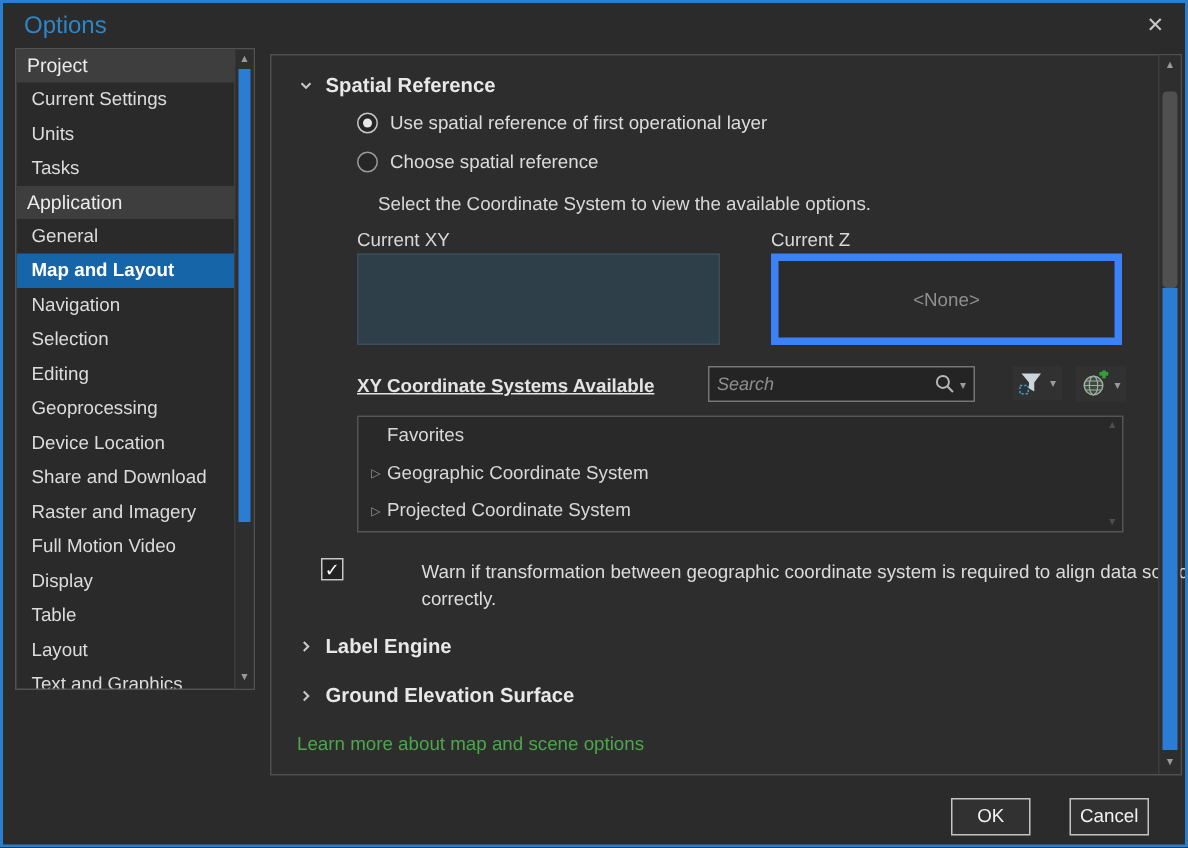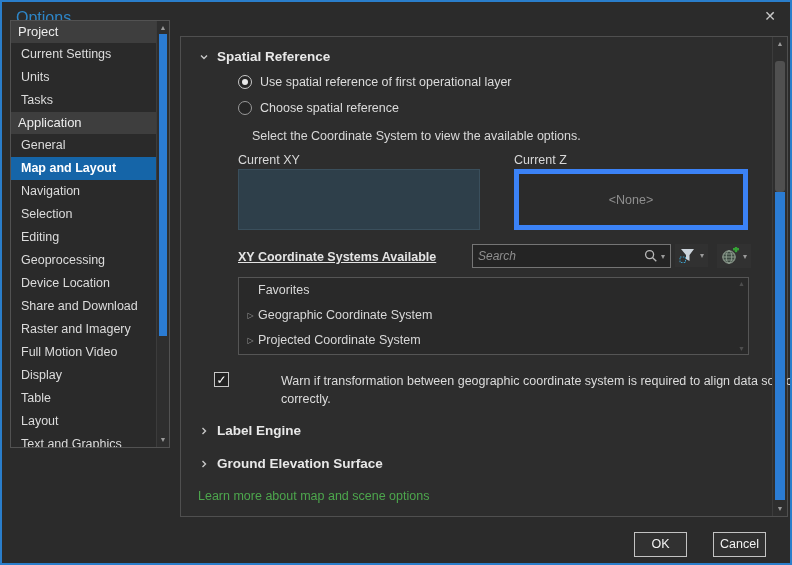--- a/index.html
+++ b/index.html
@@ -7,21 +7,21 @@
   .window {
     position: relative; width: 792px; height: 565px;
     background: #2b2b2b; border: 2px solid #2a7ecb;
     color: #dcdcdc; overflow: hidden; font-size: 12.5px;
   }
   
   .titlebar { position: absolute; left: 0; top: 0; right: 0; height: 34px; }
   .title { position: absolute; left: 14px; top: 7px; font-size: 16px; color: #2e86c8; }
   .close { position: absolute; right: 14px; top: 6px; font-size: 14px; color: #c8c8c8; cursor: default; }
   
-  .sidebar { position: absolute; left: 8px; top: 18px; width: 160px; height: 428px;
+  .sidebar { position: absolute; left: 8px; top: 30px; width: 160px; height: 428px;
              background: #2a2a2a; border: 1px solid #525252; }
   .sb-list { position: absolute; left: 0; top: 0; right: 13px; bottom: 0; overflow: hidden; }
   .sb-header { height: 22px; line-height: 22px; background: #3e3e3e; color: #ececec;
                padding-left: 7px; font-size: 13px; }
   .sb-item { height: 23px; line-height: 23px; padding-left: 10px; color: #dcdcdc; white-space: nowrap; }
   .sb-item.selected { background: #1565a8; color: #ffffff; font-weight: bold; }
   .scrollbar { position: absolute; top: 0; right: 0; width: 13px; bottom: 0;
                background: #2e2e2e; border-left: 1px solid #3c3c3c; }
   .scroll-arrow { position: absolute; left: 0; width: 100%; text-align: center;
                   font-size: 7px; color: #9a9a9a; height: 12px; line-height: 12px; }
@@ -135,21 +135,21 @@
     <div class="field-label" style="left:57px; top:116px;">Current XY</div>
     <div class="field-label" style="left:333px; top:116px;">Current Z</div>
 
     <div class="xy-box" style="left:57px; top:132px; width:242px; height:61px;"></div>
     <div class="z-box" style="left:333px; top:132px; width:234px; height:61px;">
       <span>&lt;None&gt;</span>
     </div>
 
     <div class="bold-label" style="left:57px; top:213px;">XY Coordinate Systems Available</div>
 
-    <div class="searchbox" style="left:291px; top:207px; width:199px; height:24px;">
+    <div class="searchbox" style="left:291px; top:207px; width:178px; height:24px;">
       <input type="text" placeholder="Search" style="">
       <svg width="14" height="14" viewBox="0 0 14 14">
         <circle cx="5.6" cy="5.6" r="4" fill="none" stroke="#b8b8b8" stroke-width="1.3"></circle>
         <line x1="8.7" y1="8.7" x2="12.3" y2="12.3" stroke="#b8b8b8" stroke-width="1.3"></line>
       </svg>
       <span class="mini-arrow">▾</span>
     </div>
 
     <div class="tool-btn" style="left:494px; top:207px;">
       <svg width="17" height="17" viewBox="0 0 17 17">

